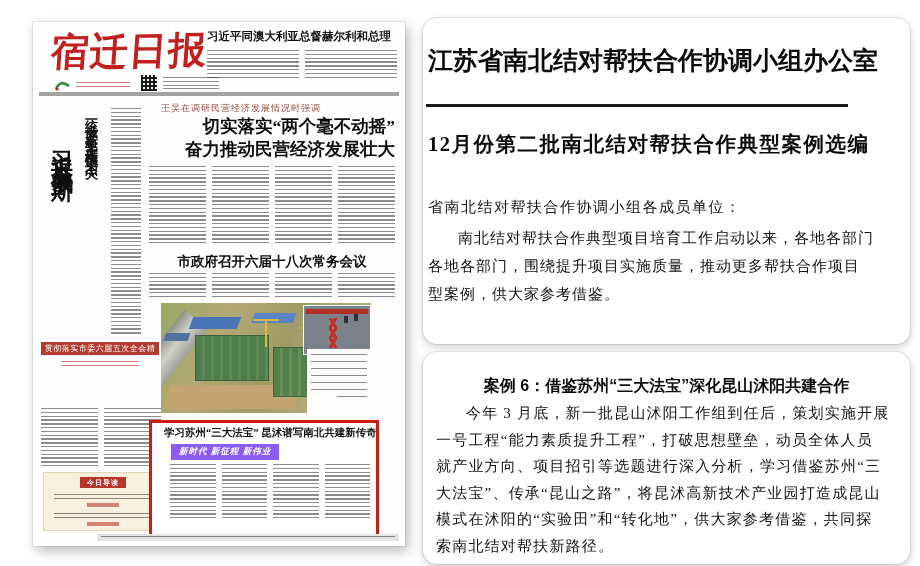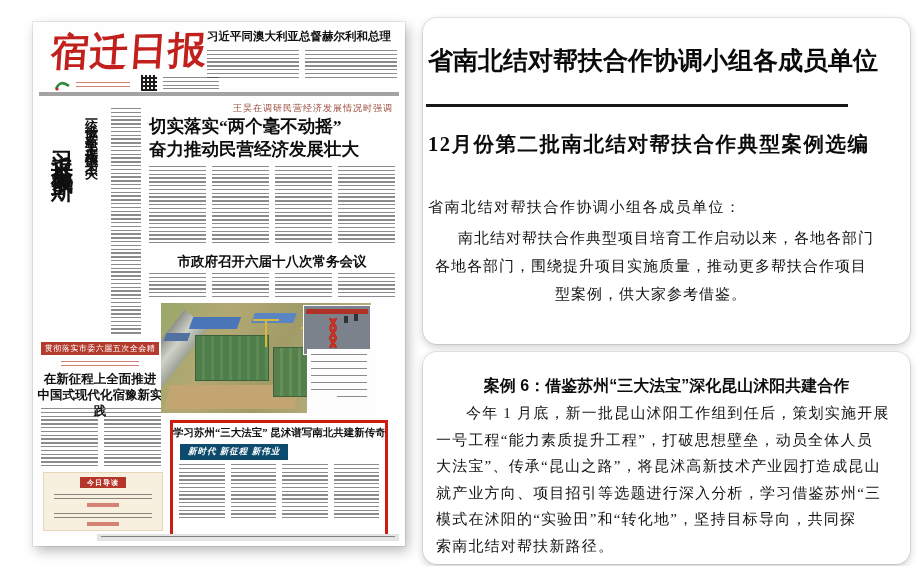--- a/index.html
+++ b/index.html
@@ -42,22 +42,22 @@
             font-family:"Liberation Serif",serif;font-weight:700;font-size:12.5px;line-height:16px;color:#0f0f0f;}
   .two-col{position:absolute;left:8px;top:386px;width:120px;height:58px;}
   .reader{position:absolute;left:10px;top:450px;width:118px;height:57px;background:#f8f0df;border:1px solid #e6d6b8;}
   .reader .chip{margin:4px auto 0;width:46px;height:11px;background:#b5352a;color:#fff;font-size:7px;
                 line-height:11px;text-align:center;letter-spacing:1px;font-weight:700;}
   .reader .line{margin:6px auto 0;width:98px;height:6px;}
   .reader .tag{margin:3px auto 0;width:32px;height:4px;background:rgba(186,56,44,.6);}
   .foot{position:absolute;left:64px;top:512px;width:302px;height:7px;background:#e4e4e4;}
   .foot .in{margin:2px 4px;height:3px;}
 
-  .kicker{position:absolute;left:128px;top:80px;width:232px;text-align:right;font-size:9px;color:#9a4a3a;letter-spacing:1px;}
-  .h1{position:absolute;left:116px;top:93px;width:246px;text-align:left;
+  .kicker{position:absolute;left:128px;top:80px;width:232px;text-align:left;font-size:9px;color:#9a4a3a;letter-spacing:1px;}
+  .h1{position:absolute;left:116px;top:93px;width:246px;text-align:right;
       font-family:"Liberation Serif",serif;font-weight:700;font-size:17.5px;line-height:23px;color:#0d0d0d;}
   .body4a{position:absolute;left:116px;top:144px;width:246px;height:80px;}
   .h2{position:absolute;left:116px;top:231px;width:246px;text-align:center;
       font-family:"Liberation Serif",serif;font-weight:700;font-size:13.5px;color:#0d0d0d;}
   .body4b{position:absolute;left:116px;top:251px;width:246px;height:27px;}
 
   .photo{position:absolute;left:128px;top:281px;width:210px;height:110px;overflow:hidden;
          background:linear-gradient(115deg,#9aa86a 0%,#b3a873 28%,#a09b67 55%,#c8bc8d 100%);}
   .photo .shape{position:absolute;}
   .ph-road{left:-26px;bottom:-40px;width:30px;height:150px;background:linear-gradient(90deg,#8e9188,#cfd2c8,#9da095);transform:rotate(38deg);}
@@ -76,40 +76,40 @@
   .inset{position:absolute;right:0;top:2px;width:66px;height:48px;background:#7b828b;border:1px solid #fdfdfd;overflow:hidden;}
   .inset .beam{position:absolute;top:3px;left:2px;right:2px;height:5px;background:#b03126;}
   .inset .lift{position:absolute;left:20px;top:12px;width:18px;height:30px;
                background:linear-gradient(60deg,transparent 42%,#c03226 42% 58%,transparent 58%),
                           linear-gradient(-60deg,transparent 42%,#c03226 42% 58%,transparent 58%);
                background-size:18px 10px;background-repeat:repeat-y;}
   .inset .fig{position:absolute;width:4px;height:7px;background:#2d3238;top:10px;}
   .caption{position:absolute;right:0;bottom:0;width:56px;height:54px;background:#fdfdfd;border:1px solid #fdfdfd;padding:4px 3px;}
   .caption .line{height:4px;margin-bottom:3px;}
 
-  .feature{position:absolute;left:137px;top:398px;width:212px;height:112px;border:3px solid #ce1c13;background:#fff;}
+  .feature{position:absolute;left:116px;top:398px;width:212px;height:112px;border:3px solid #ce1c13;background:#fff;padding-left:12px;}
   .feature .fh{margin-top:3px;text-align:center;font-family:"Liberation Serif",serif;font-weight:700;font-size:10.5px;color:#101010;white-space:nowrap;}
-  .feature .chip{display:inline-block;margin:4px 0 0 7px;background:#0c4a6e;color:#fff;font-weight:700;font-style:italic;
+  .feature .chip{display:inline-block;margin:4px 0 0 7px;background:#8b5cf6;color:#fff;font-weight:700;font-style:italic;
                  font-size:8.5px;padding:2px 8px;letter-spacing:1px;}
   .feature .cols{margin:4px 6px 0;height:54px;}
 
   
   .card{position:absolute;background:#fff;border-radius:14px;
         box-shadow:0 3px 9px rgba(0,0,0,.20),0 0 0 1px #e9e9e9;}
   .card1{left:423px;top:18px;width:487px;height:326px;}
   .card2{left:423px;top:352px;width:487px;height:212px;}
   .c1-title{position:absolute;left:5px;top:26px;font-family:"Liberation Serif",serif;font-weight:700;
             font-size:25px;color:#0a0a0a;white-space:nowrap;}
   .c1-rule{position:absolute;left:3px;top:86px;width:422px;height:3px;background:#181818;}
   .c1-sub{position:absolute;left:5px;top:112px;font-family:"Liberation Serif",serif;font-weight:700;
           font-size:20.5px;letter-spacing:1.5px;color:#0b0b0b;white-space:nowrap;}
   .c1-sal{position:absolute;left:5px;top:180px;font-family:"Liberation Serif",serif;font-size:15px;
           letter-spacing:1.5px;color:#141414;}
   .c1-body{position:absolute;left:5px;top:206px;font-family:"Liberation Serif",serif;font-size:15px;
-           letter-spacing:1px;line-height:28px;color:#141414;text-align:center;}
+           letter-spacing:1px;line-height:28px;color:#141414;}
   .c1-body .ln0{text-indent:30px;}
   .c2-title{position:absolute;left:0;right:0;top:24px;text-align:center;font-weight:700;font-size:16px;color:#0c0c0c;}
   .c2-body{position:absolute;left:13px;right:10px;top:48px;font-family:"Liberation Serif",serif;font-size:15px;
            letter-spacing:1.2px;line-height:26.5px;color:#141414;}
   .c2-body .ln0{text-indent:30px;}
 </style>
 </head>
 <body>
 
 <div class="stage">
@@ -142,24 +142,20 @@
     <div class="rule1"></div>
 
     <div class="vert">
       <div class="big">习近平会见俄罗斯</div>
       <div class="small">统一俄罗斯党主席梅德韦杰夫</div>
     </div>
     <div class="side-col blur"></div>
 
     <div class="banner">贯彻落实市委六届五次全会精神</div>
     <div class="kicker-sm blur-red"></div>
-    <div class="regional">
-      <div>在新征程上全面推进</div>
-      <div>中国式现代化宿豫新实践</div>
-    </div>
     <div class="two-col cols">
       <div class="col blur"></div>
         <div class="col blur"></div>
     </div>
 
     <div class="reader">
       <div class="chip">今日导读</div>
       <div class="line blur"></div>
       <div class="tag"></div>
       <div class="line blur"></div>
@@ -225,36 +221,36 @@
           <div class="col blur"></div>
       </div>
     </div>
 
     <div class="foot">
         <div class="in blur"></div>
       </div>
   </div>
 
   <div class="card card1">
-    <div class="c1-title">省南北结对帮扶合作协调小组各成员单位</div>
+    <div class="c1-title">江苏省南北结对帮扶合作协调小组办公室</div>
     <div class="c1-rule"></div>
     <div class="c1-sub">12月份第二批南北结对帮扶合作典型案例选编</div>
     <div class="c1-sal">省南北结对帮扶合作协调小组各成员单位：</div>
     <div class="c1-body">
       <div class="ln0">南北结对帮扶合作典型项目培育工作启动以来，各地各部门</div>
       <div>各地各部门，围绕提升项目实施质量，推动更多帮扶合作项目</div>
       <div>型案例，供大家参考借鉴。</div>
     </div>
   </div>
 
   <div class="card card2">
     <div class="c2-title">案例 6：借鉴苏州“三大法宝”深化昆山沭阳共建合作</div>
     <div class="c2-body">
-      <div class="ln0">今年 1 月底，新一批昆山沭阳工作组到任后，策划实施开展</div>
+      <div class="ln0">今年 3 月底，新一批昆山沭阳工作组到任后，策划实施开展</div>
       <div>一号工程“能力素质提升工程”，打破思想壁垒，动员全体人员</div>
+      <div>就产业方向、项目招引等选题进行深入分析，学习借鉴苏州“三</div>
       <div>大法宝”、传承“昆山之路”，将昆沭高新技术产业园打造成昆山</div>
-      <div>就产业方向、项目招引等选题进行深入分析，学习借鉴苏州“三</div>
-      <div>模式在沭阳的“实验田”和“转化地”，坚持目标导向，共同探</div>
+      <div>模式在沭阳的“实验田”和“转化地”，供大家参考借鉴，共同探</div>
       <div>索南北结对帮扶新路径。</div>
     </div>
   </div>
 
 </div>
 
 </body></html>

